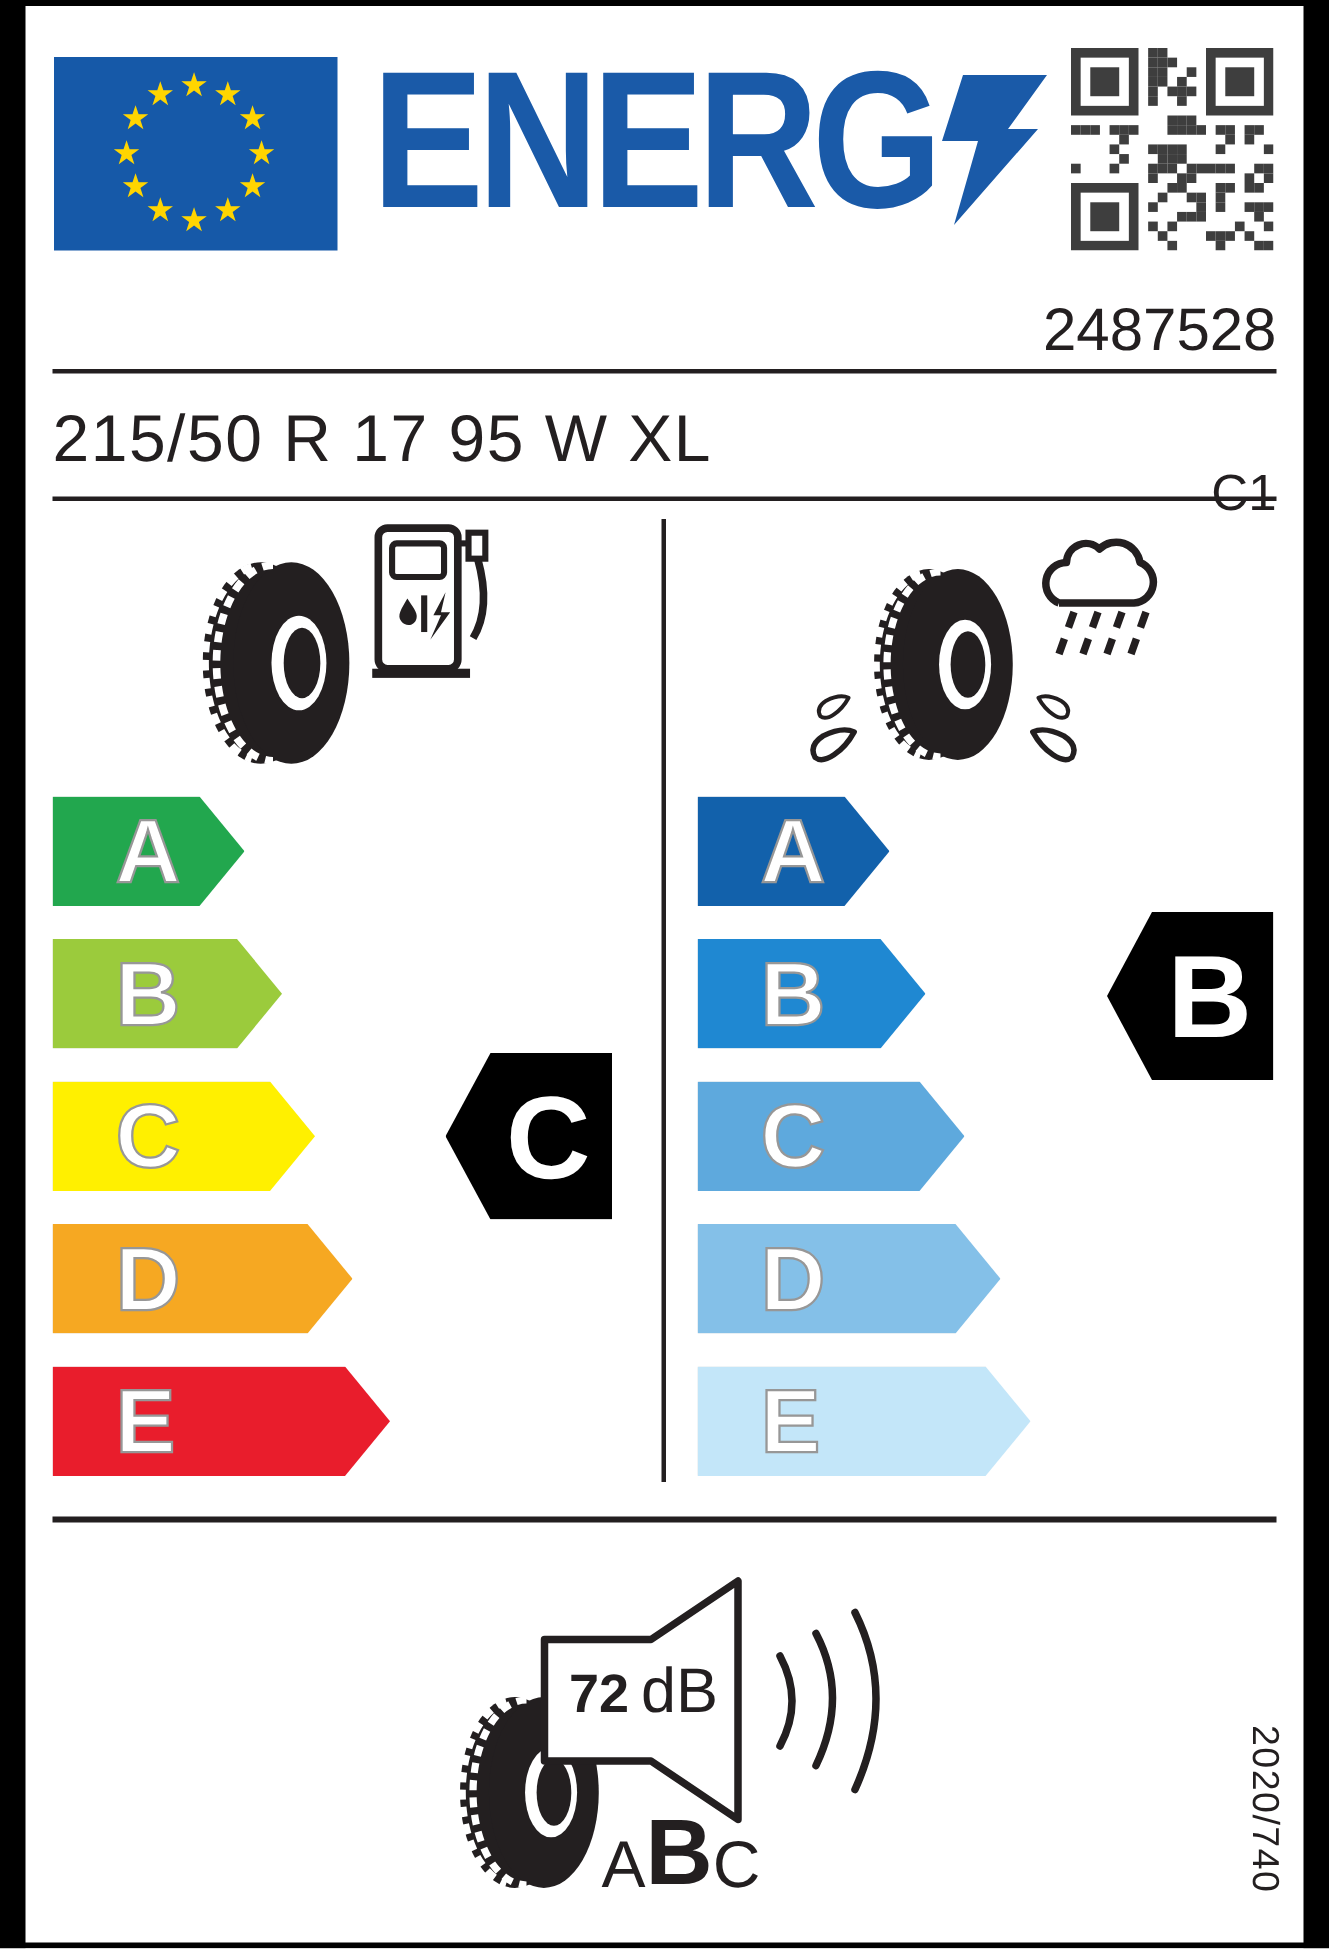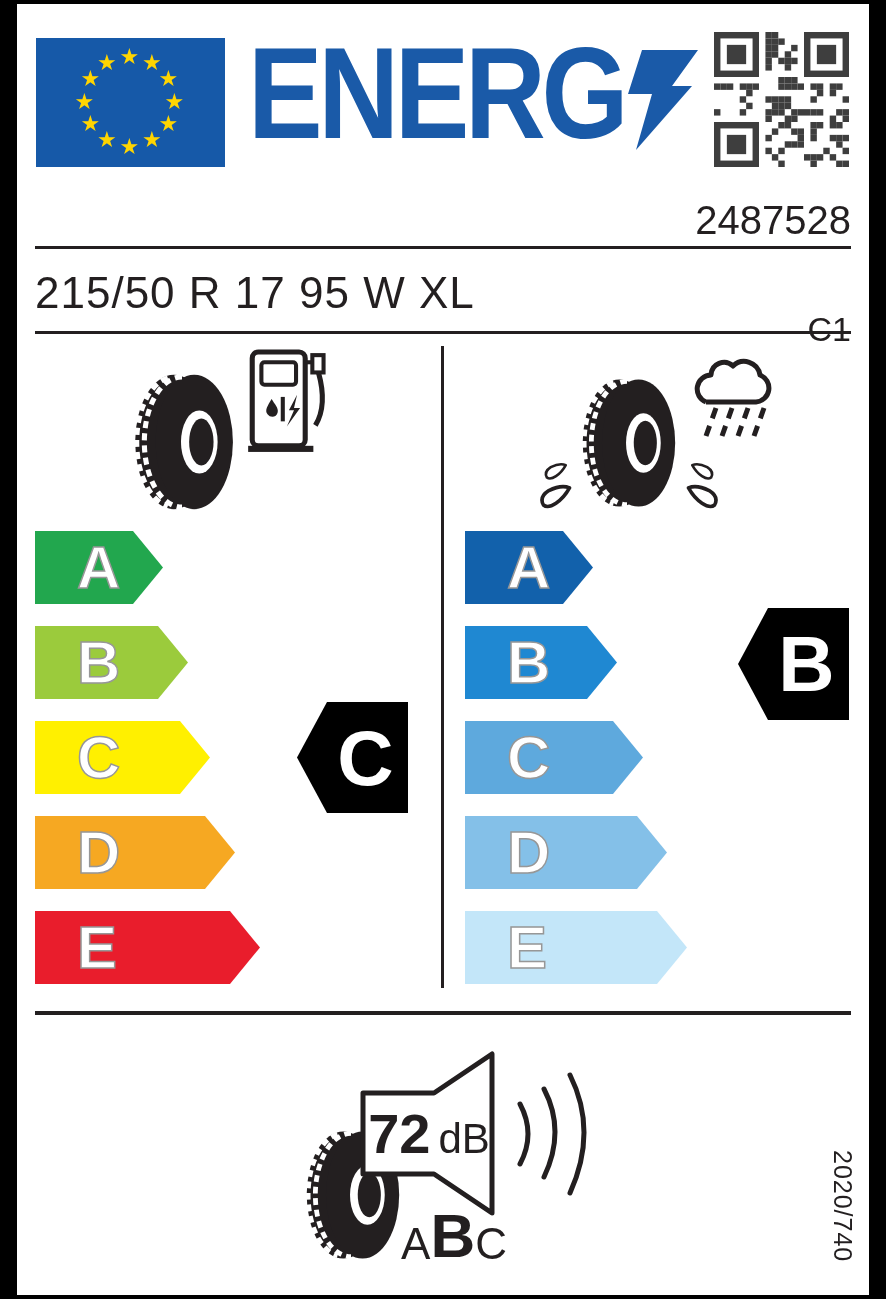--- a/index.html
+++ b/index.html
@@ -39,21 +39,21 @@
   .fw1{width:128px;} .fw2{width:153px;} .fw3{width:175px;} .fw4{width:200px;} .fw5{width:225px;}
   .ww1{width:128px;} .ww2{width:152px;} .ww3{width:178px;} .ww4{width:202px;} .ww5{width:222px;}
   
   .rating{position:absolute;background:#000;display:flex;align-items:center;justify-content:center;
     clip-path:polygon(0 50%,30px 0,100% 0,100% 100%,30px 100%);}
   .rating span{font-size:78px;font-weight:bold;color:#fff;padding-left:26px;line-height:1;}
   .rating-fuel{left:297px;top:702px;width:111px;height:111px;}
   .rating-wet{left:738px;top:608px;width:111px;height:112px;}
   
   .noise-db{left:366px;top:1106px;width:126px;display:flex;align-items:baseline;justify-content:center;gap:8px;}
-  .noise-db .val{font-size:56px;font-weight:bold;line-height:1;}
+  .noise-db .val{font-size:36px;font-weight:bold;line-height:1;}
   .noise-db .unit{font-size:42px;line-height:1;}
   .noise-abc{left:402px;top:1206px;width:104px;height:58px;display:flex;align-items:flex-end;justify-content:center;}
   .noise-abc .n{font-size:44px;line-height:0.92;}
   .noise-abc .sel{font-size:62px;font-weight:bold;line-height:0.92;}
   .reg{left:828px;top:1150px;height:128px;writing-mode:vertical-rl;font-size:25px;letter-spacing:1px;}
 </style>
 </head>
 <body>
 
 <div class="label">

